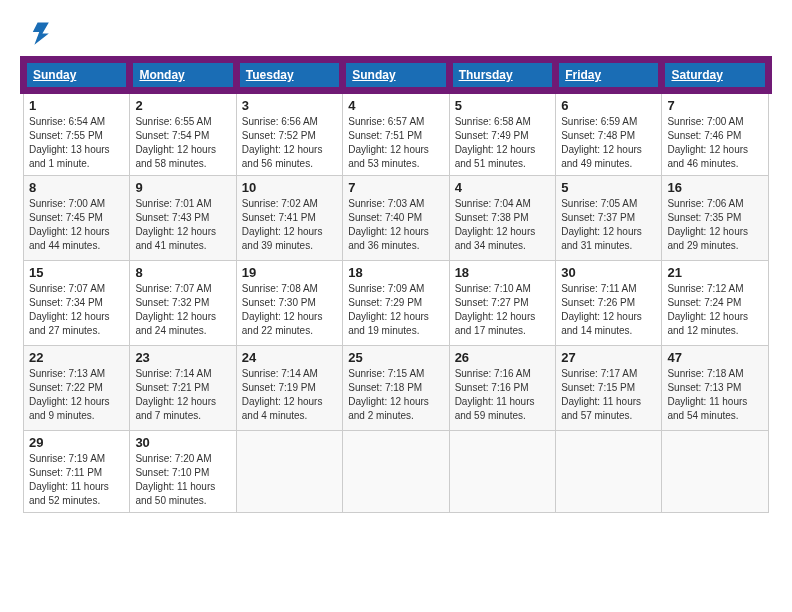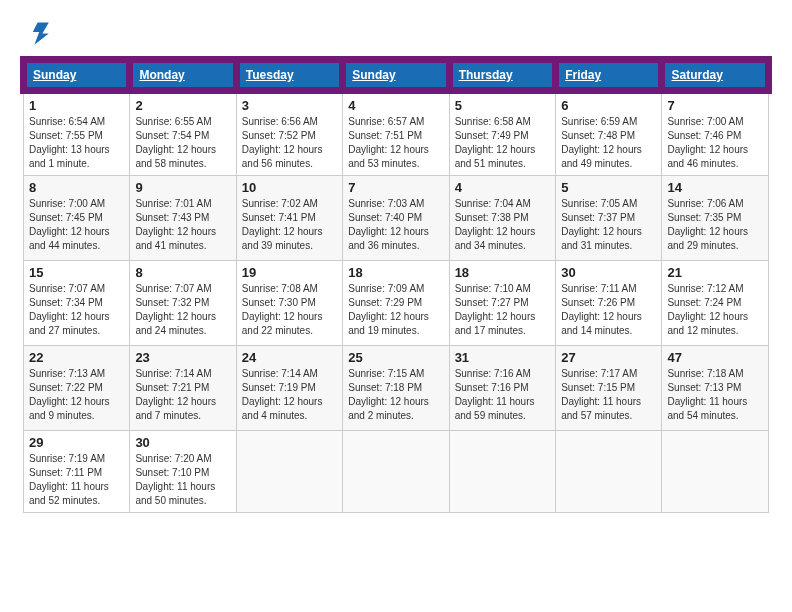--- a/index.html
+++ b/index.html
@@ -177,21 +177,21 @@
           </td>
           <td>
             <span class="day-num">4</span>
             <div class="day-info">Sunrise: 7:04 AM<br>Sunset: 7:38 PM<br>Daylight: 12 hours and 34 minutes.</div>
           </td>
           <td>
             <span class="day-num">5</span>
             <div class="day-info">Sunrise: 7:05 AM<br>Sunset: 7:37 PM<br>Daylight: 12 hours and 31 minutes.</div>
           </td>
           <td>
-            <span class="day-num">14</span>
+            <span class="day-num">16</span>
             <div class="day-info">Sunrise: 7:06 AM<br>Sunset: 7:35 PM<br>Daylight: 12 hours and 29 minutes.</div>
           </td>
         </tr>
         <tr>
           <td>
             <span class="day-num">15</span>
             <div class="day-info">Sunrise: 7:07 AM<br>Sunset: 7:34 PM<br>Daylight: 12 hours and 27 minutes.</div>
           </td>
           <td>
             <span class="day-num">8</span>
@@ -229,21 +229,21 @@
           </td>
           <td>
             <span class="day-num">24</span>
             <div class="day-info">Sunrise: 7:14 AM<br>Sunset: 7:19 PM<br>Daylight: 12 hours and 4 minutes.</div>
           </td>
           <td>
             <span class="day-num">25</span>
             <div class="day-info">Sunrise: 7:15 AM<br>Sunset: 7:18 PM<br>Daylight: 12 hours and 2 minutes.</div>
           </td>
           <td>
-            <span class="day-num">31</span>
+            <span class="day-num">26</span>
             <div class="day-info">Sunrise: 7:16 AM<br>Sunset: 7:16 PM<br>Daylight: 11 hours and 59 minutes.</div>
           </td>
           <td>
             <span class="day-num">27</span>
             <div class="day-info">Sunrise: 7:17 AM<br>Sunset: 7:15 PM<br>Daylight: 11 hours and 57 minutes.</div>
           </td>
           <td>
             <span class="day-num">47</span>
             <div class="day-info">Sunrise: 7:18 AM<br>Sunset: 7:13 PM<br>Daylight: 11 hours and 54 minutes.</div>
           </td>

